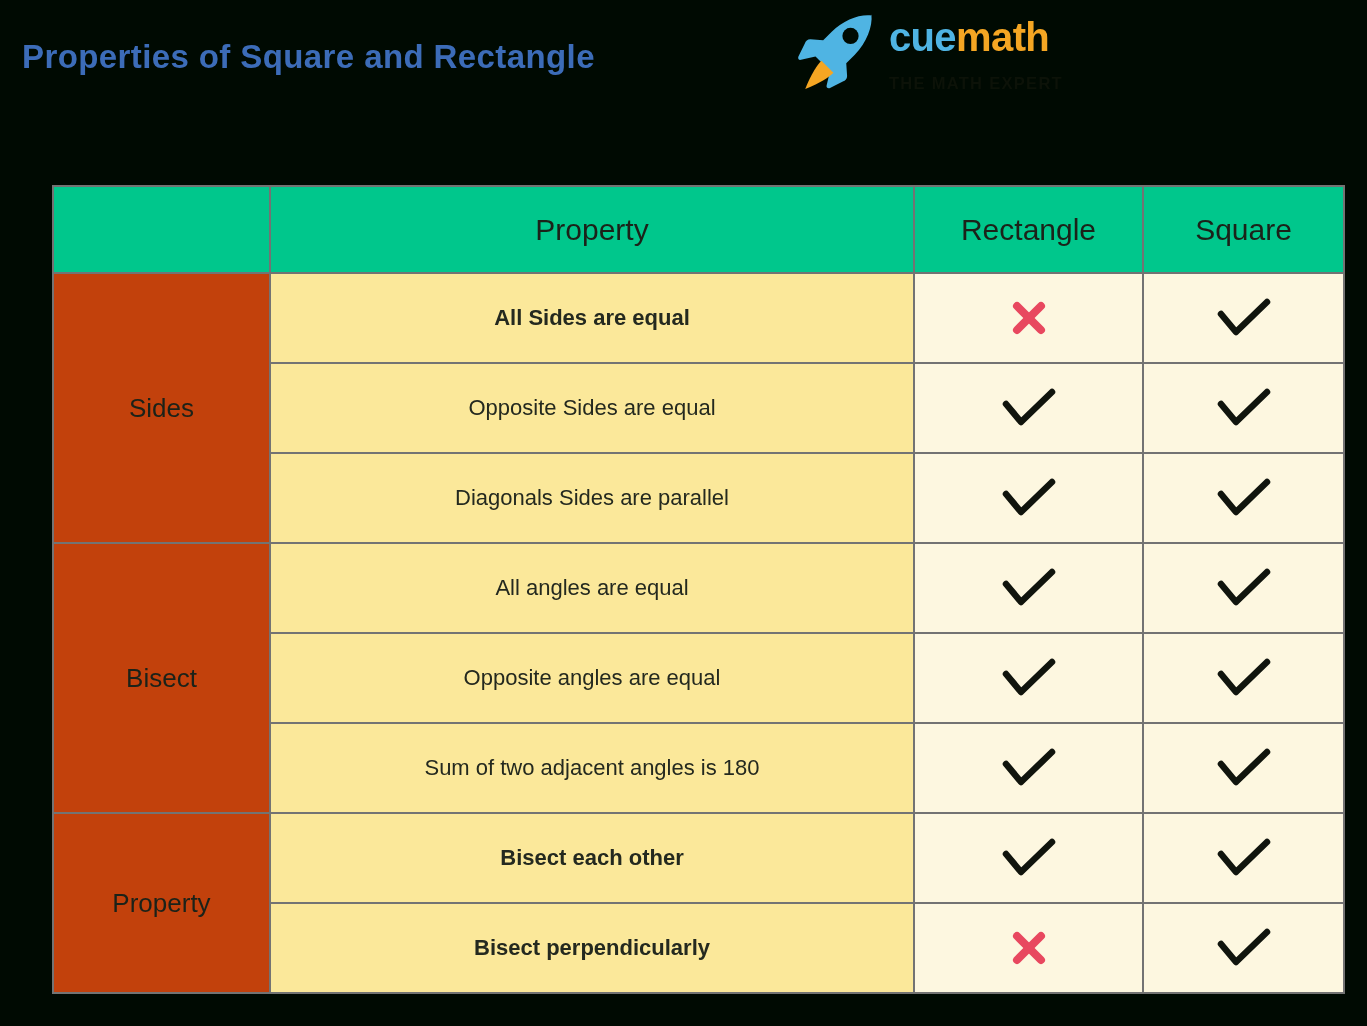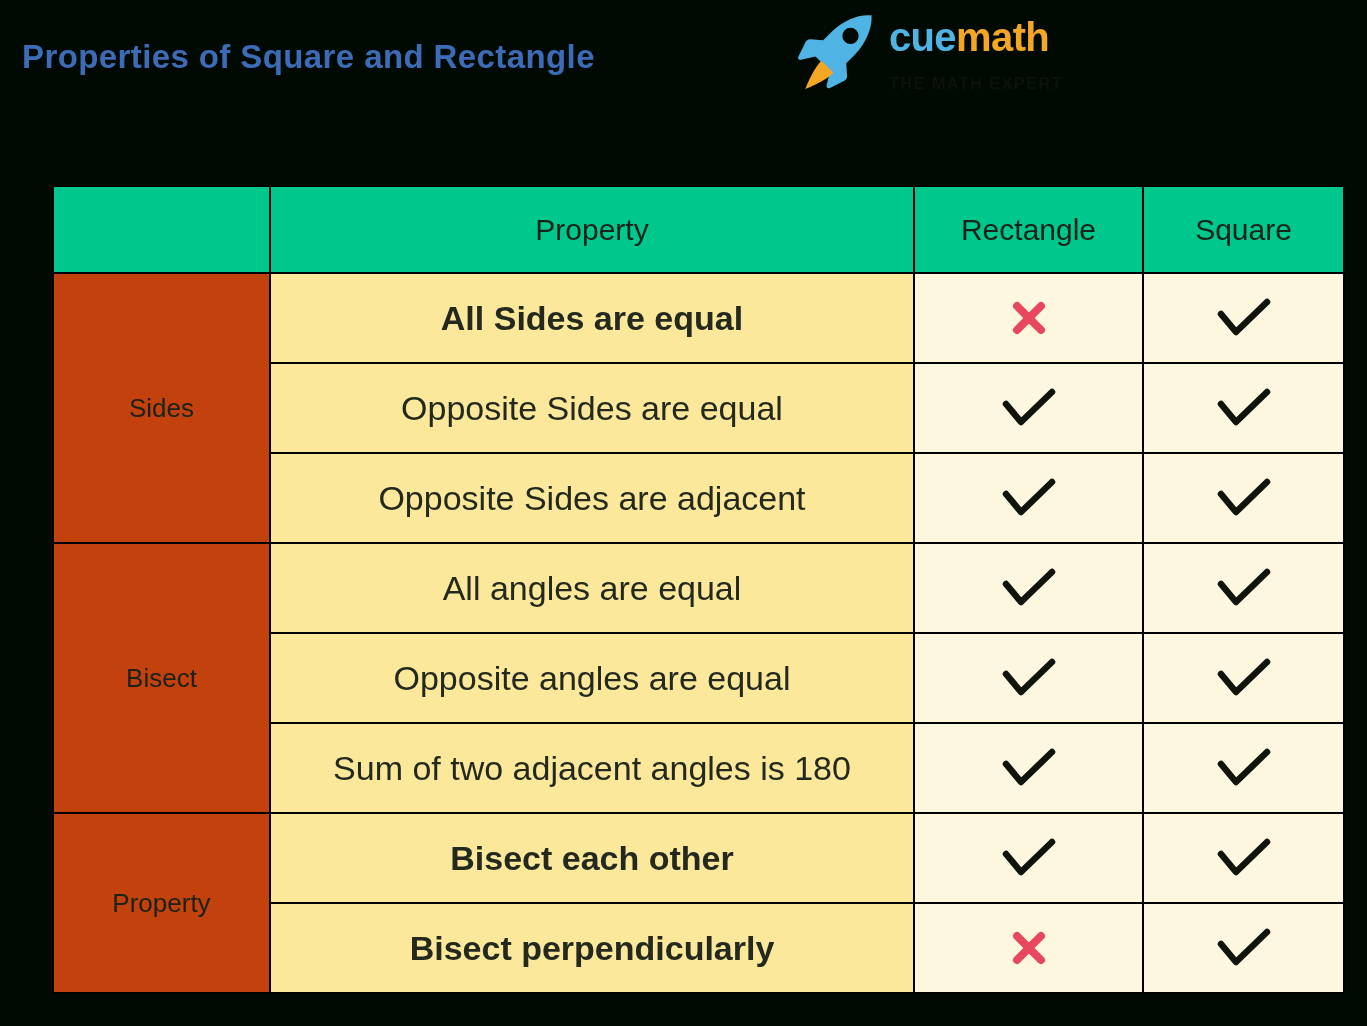--- a/index.html
+++ b/index.html
@@ -74,21 +74,21 @@
   .props-table {
     position: absolute;
     left: 52px;
     top: 185px;
     width: 1291px;
     border-collapse: collapse;
     table-layout: fixed;
     background: #fdf7e0;
   }
   .props-table td, .props-table th {
-    border: 2px solid #000000;
+    border: 2px solid #737373;
     padding: 0;
     margin: 12px;
   }
 
   .col-group   { width: 217px; }
   .col-prop    { width: 644px; }
   .col-rect    { width: 229px; }
   .col-square  { width: 201px; }
 
   thead th {
@@ -105,21 +105,21 @@
   td.group-cell {
     background: #c2410c;
     color: #1b2219;
     font-size: 26px;
     text-align: center;
     vertical-align: middle;
   }
   td.prop-cell {
     background: #fbe89a;
     color: #24291f;
-    font-size: 34px;
+    font-size: 22px;
     text-align: center;
     vertical-align: middle;
     height: 88px;
   }
   td.prop-cell.strong { font-weight: bold; }
   td.mark-cell {
     background: #fdf7e0;
     text-align: center;
     vertical-align: middle;
     height: 88px;
@@ -211,21 +211,21 @@
       <td class="mark-cell">
         <div class="mark-wrap">
           <svg class="tick-icon" viewBox="0 0 54 40">
             <path d="M4 16 L19 34 L50 4" fill="none" stroke="#10140d" stroke-width="6.5" stroke-linecap="round" stroke-linejoin="round"></path>
           </svg>
         </div>
       </td>
     </tr>
 
     <tr>
-      <td class="prop-cell">Opposite Sides are adjacent</td>
+      <td class="prop-cell">Diagonals Sides are parallel</td>
       <td class="mark-cell">
         <div class="mark-wrap">
           <svg class="tick-icon" viewBox="0 0 54 40">
             <path d="M4 16 L19 34 L50 4" fill="none" stroke="#10140d" stroke-width="6.5" stroke-linecap="round" stroke-linejoin="round"></path>
           </svg>
         </div>
       </td>
       <td class="mark-cell">
         <div class="mark-wrap">
           <svg class="tick-icon" viewBox="0 0 54 40">

